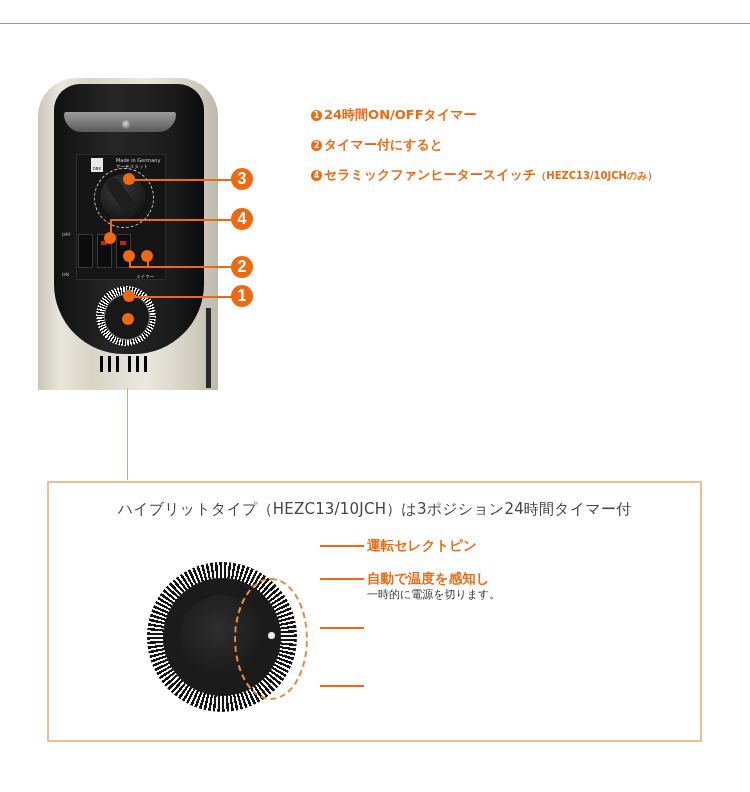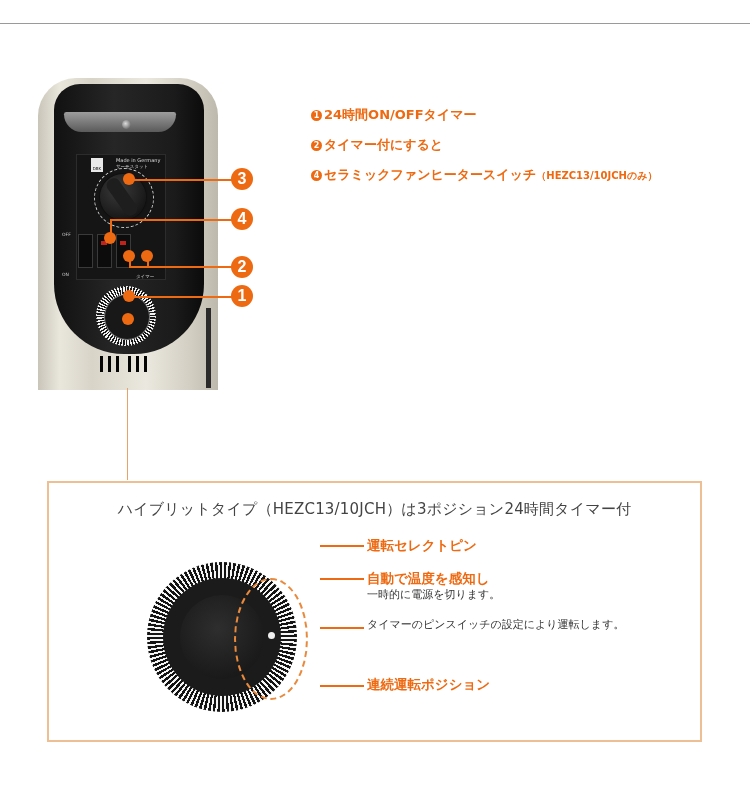--- a/index.html
+++ b/index.html
@@ -166,17 +166,15 @@
 <div class="pos-line" style="left:320px;top:685px;width:44px;"></div>
 
 <div class="pos-item" style="top:536px;text-align:center;">
   <div class="pos-title">運転セレクトピン</div>
 </div>
 <div class="pos-item" style="top:569px;">
   <div class="pos-title">自動で温度を感知し</div>
   <div class="pos-desc">一時的に電源を切ります。</div>
 </div>
 <div class="pos-item" style="top:617px;">
-  <div class="pos-desc">タイマーのピンスイッチの設定により運転します。</div>
 </div>
 <div class="pos-item" style="top:675px;">
-  <div class="pos-title">連続運転ポジション</div>
 </div>
 
 </body></html>

